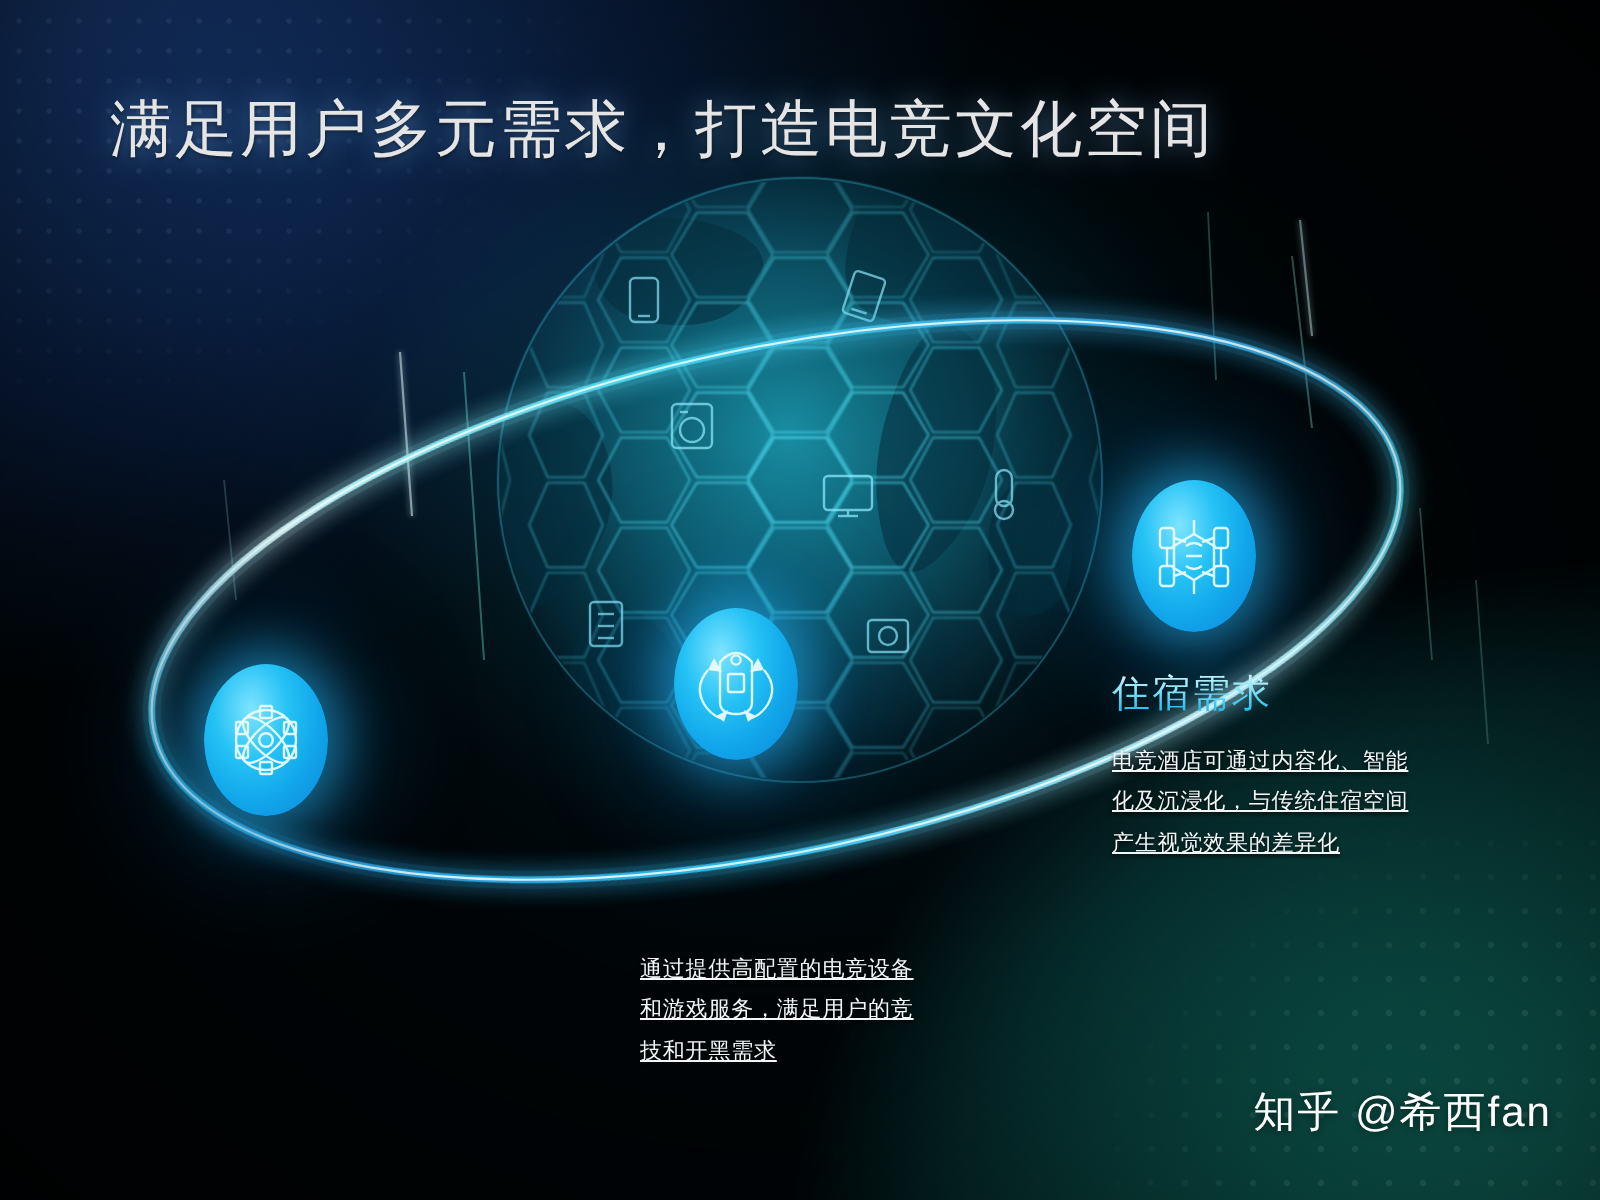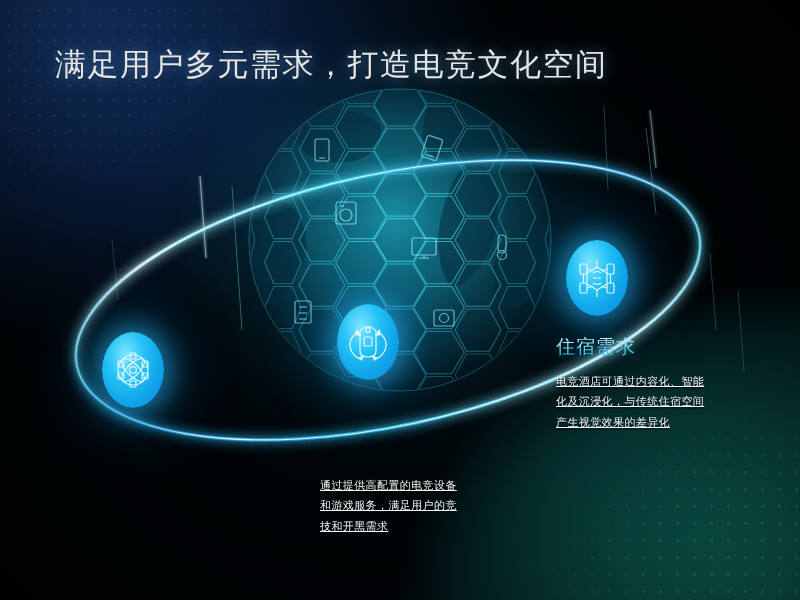--- a/index.html
+++ b/index.html
@@ -311,13 +311,14 @@
         <line x1="21" y1="48" x2="27" y2="46"></line>
         <line x1="41" y1="48" x2="35" y2="46"></line>
         <line x1="31" y1="20" x2="31" y2="27"></line>
         <line x1="31" y1="50" x2="31" y2="57"></line>
       </g>
     </svg>
   </div>
   <div class="node-label" style="left:556px;top:334px;">住宿需求</div>
   <div class="node-desc" style="left:556px;top:371px;width:200px;">电竞酒店可通过内容化、智能<br>化及沉浸化，与传统住宿空间<br>产生视觉效果的差异化</div>
 
+  <div id="watermark">知乎 @希西fan</div>
 </div>
 
 </body></html>

